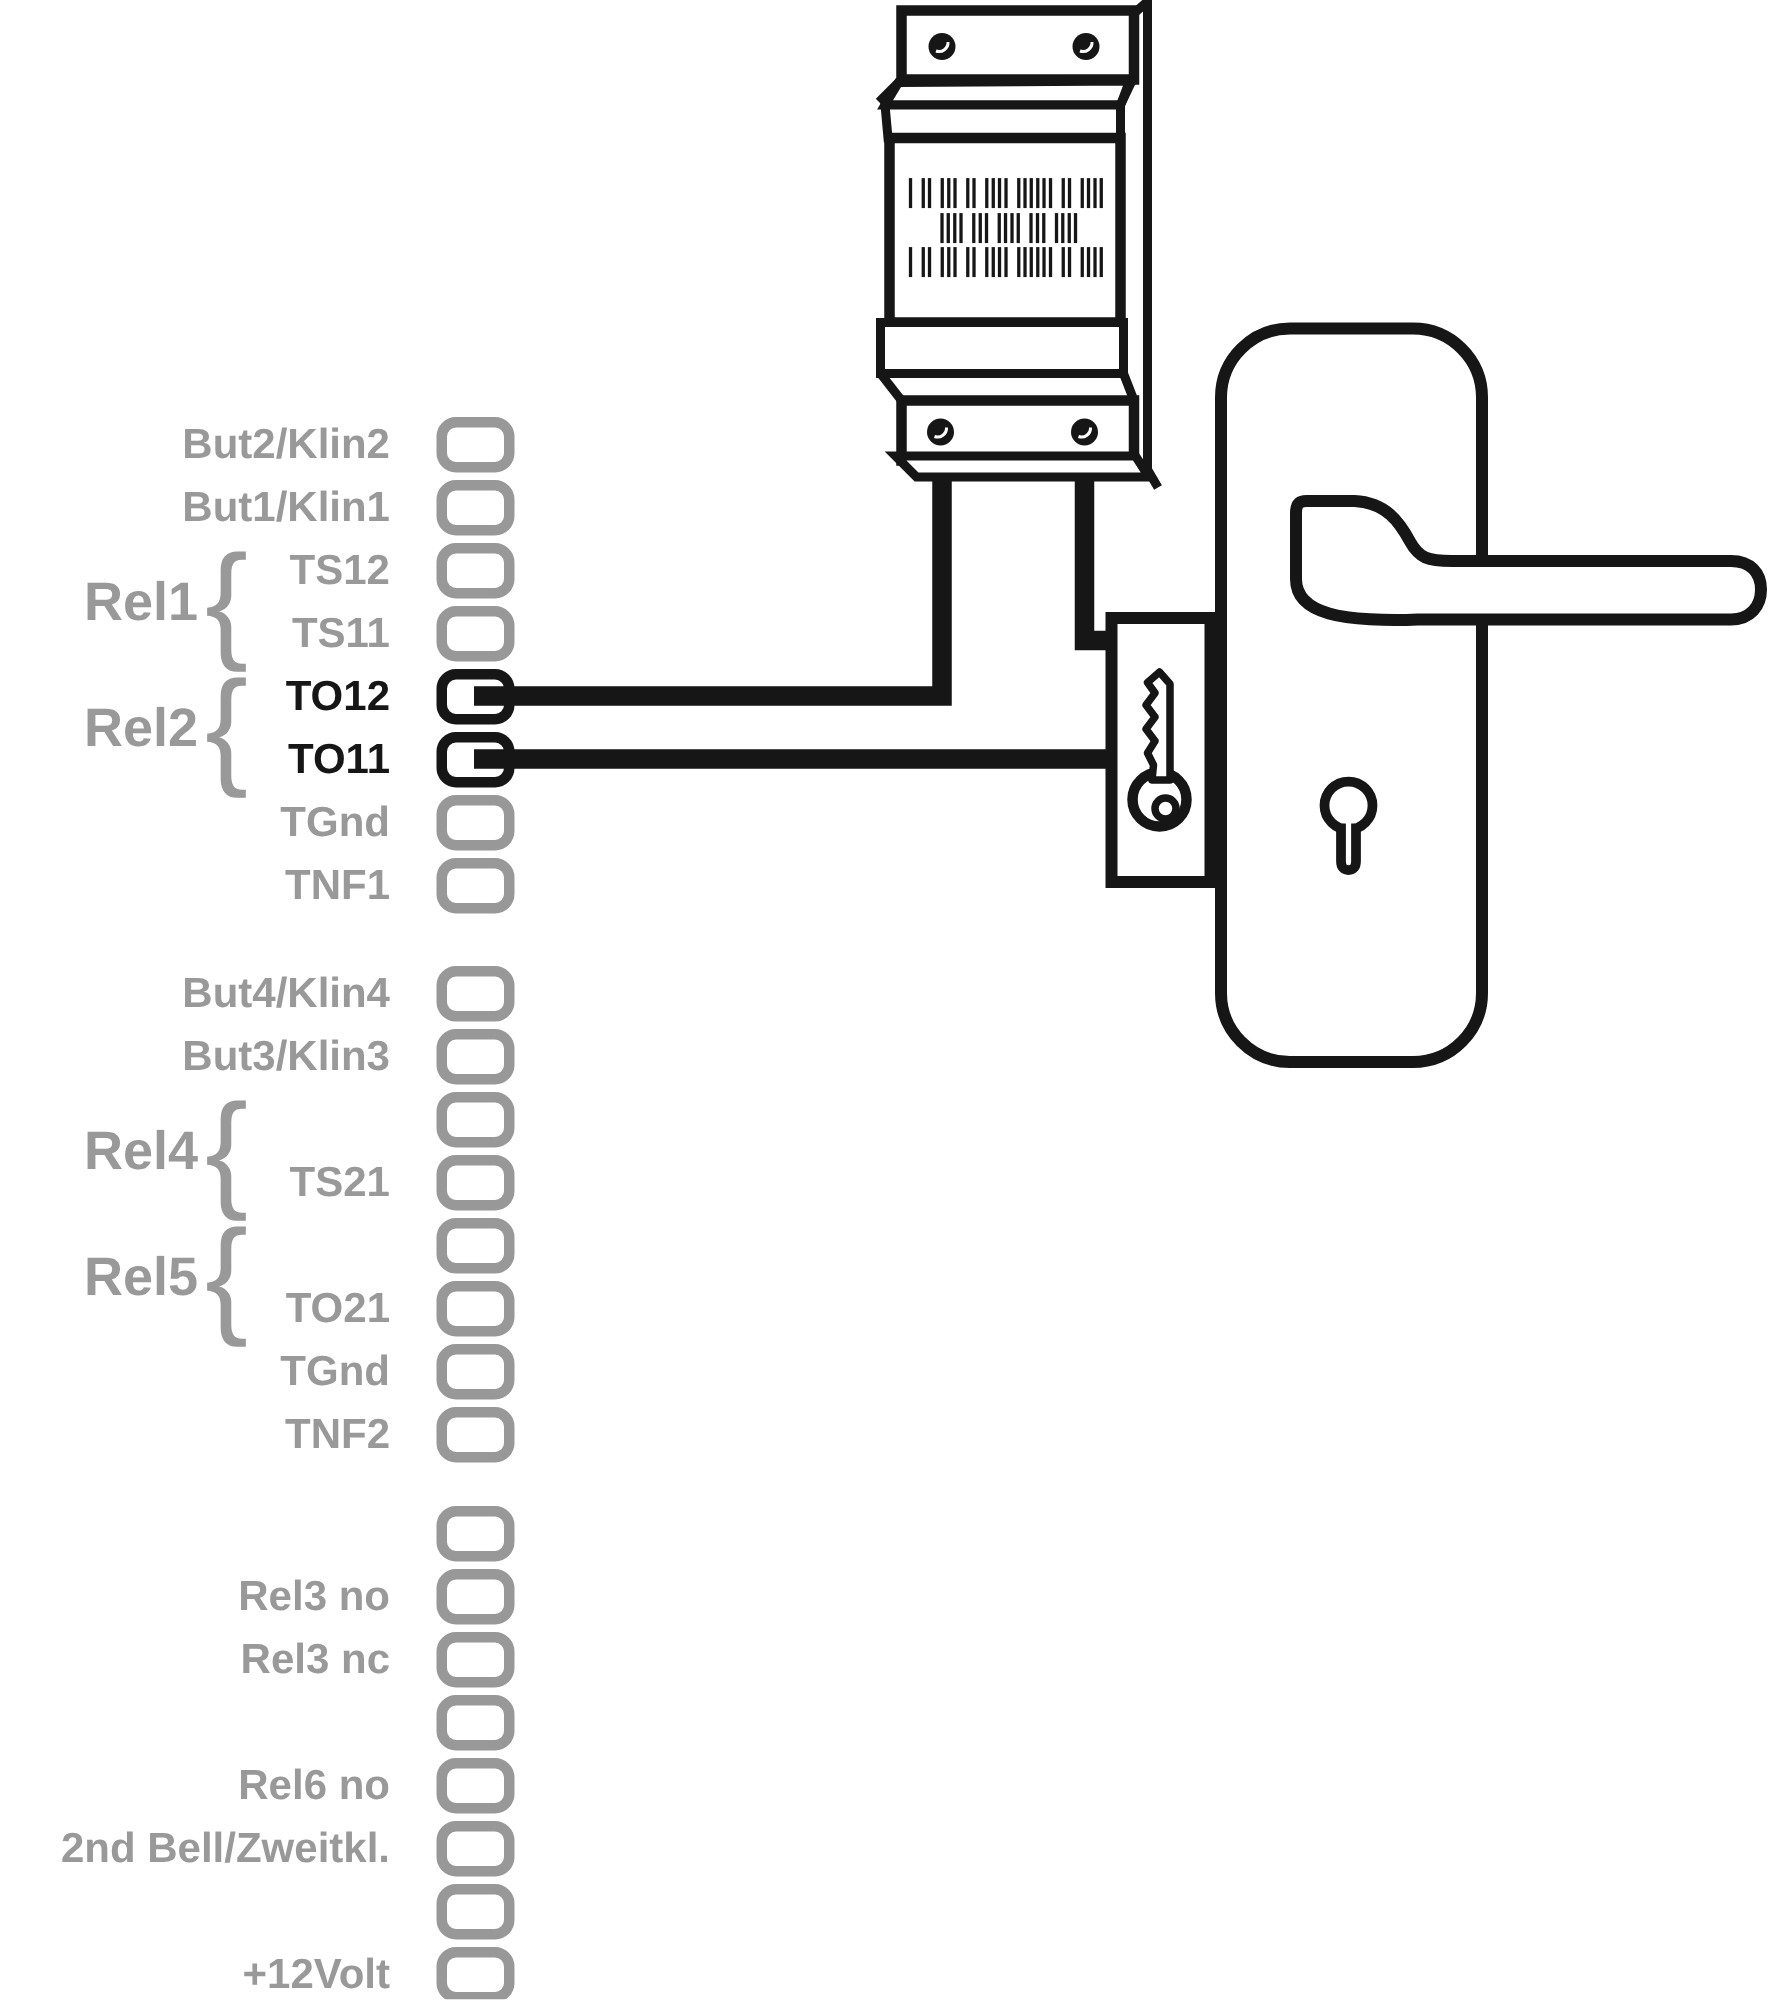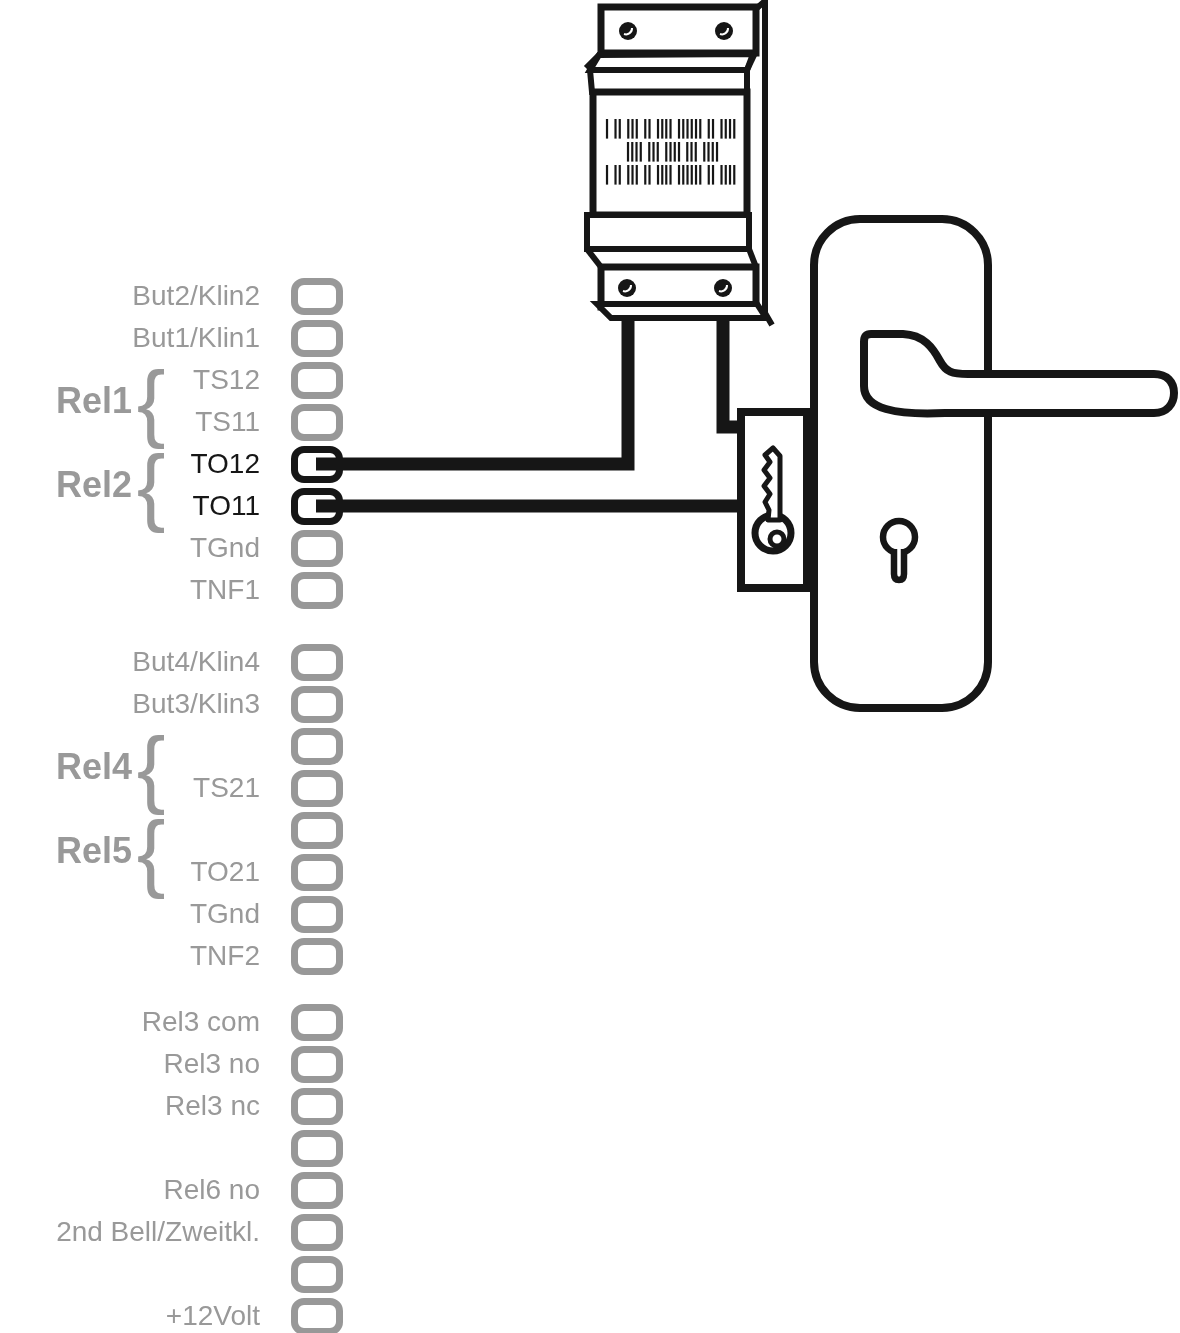--- a/index.html
+++ b/index.html
@@ -3,21 +3,21 @@
 <meta charset="utf-8">
 <style>
   html,body{margin:0;padding:0;background:#fff;}
   #stage{
     position:relative;width:1180px;height:1333px;background:#fff;overflow:hidden;
     font-family:"Liberation Sans","DejaVu Sans",sans-serif;
   }
   #lineart{position:absolute;left:0;top:0;width:1180px;height:1333px;}
   .lbl{
     position:absolute;left:0;width:260px;height:42px;line-height:42px;
-    text-align:right;font-size:28px;font-weight:400;color:#999999;
+    text-align:right;font-size:28px;font-weight:700;color:#999999;
     white-space:nowrap;
   }
   .lbl.ink{color:#161616;}
   .rel{
     position:absolute;left:56px;width:72px;height:42px;line-height:42px;
     text-align:right;font-size:36px;font-weight:700;color:#999999;
   }
   .brace{
     position:absolute;left:131px;width:40px;height:90px;
     display:flex;align-items:center;justify-content:center;
@@ -134,21 +134,20 @@
 
   <div class="term" style="top:643.5px"></div>
   <div class="term" style="top:685.5px"></div>
   <div class="term" style="top:727.5px"></div>
   <div class="term" style="top:769.5px"></div>
   <div class="term" style="top:811.5px"></div>
   <div class="term" style="top:853.5px"></div>
   <div class="term" style="top:895.5px"></div>
   <div class="term" style="top:937.5px"></div>
 
-  <div class="lbl" style="top:1001px">Rel3 com</div>
   <div class="lbl" style="top:1043px">Rel3 no</div>
   <div class="lbl" style="top:1085px">Rel3 nc</div>
   <div class="lbl" style="top:1169px">Rel6 no</div>
   <div class="lbl" style="top:1211px">2nd Bell/Zweitkl.</div>
   <div class="lbl" style="top:1295px">+12Volt</div>
 
   <div class="term" style="top:1003.5px"></div>
   <div class="term" style="top:1045.5px"></div>
   <div class="term" style="top:1087.5px"></div>
   <div class="term" style="top:1129.5px"></div>

